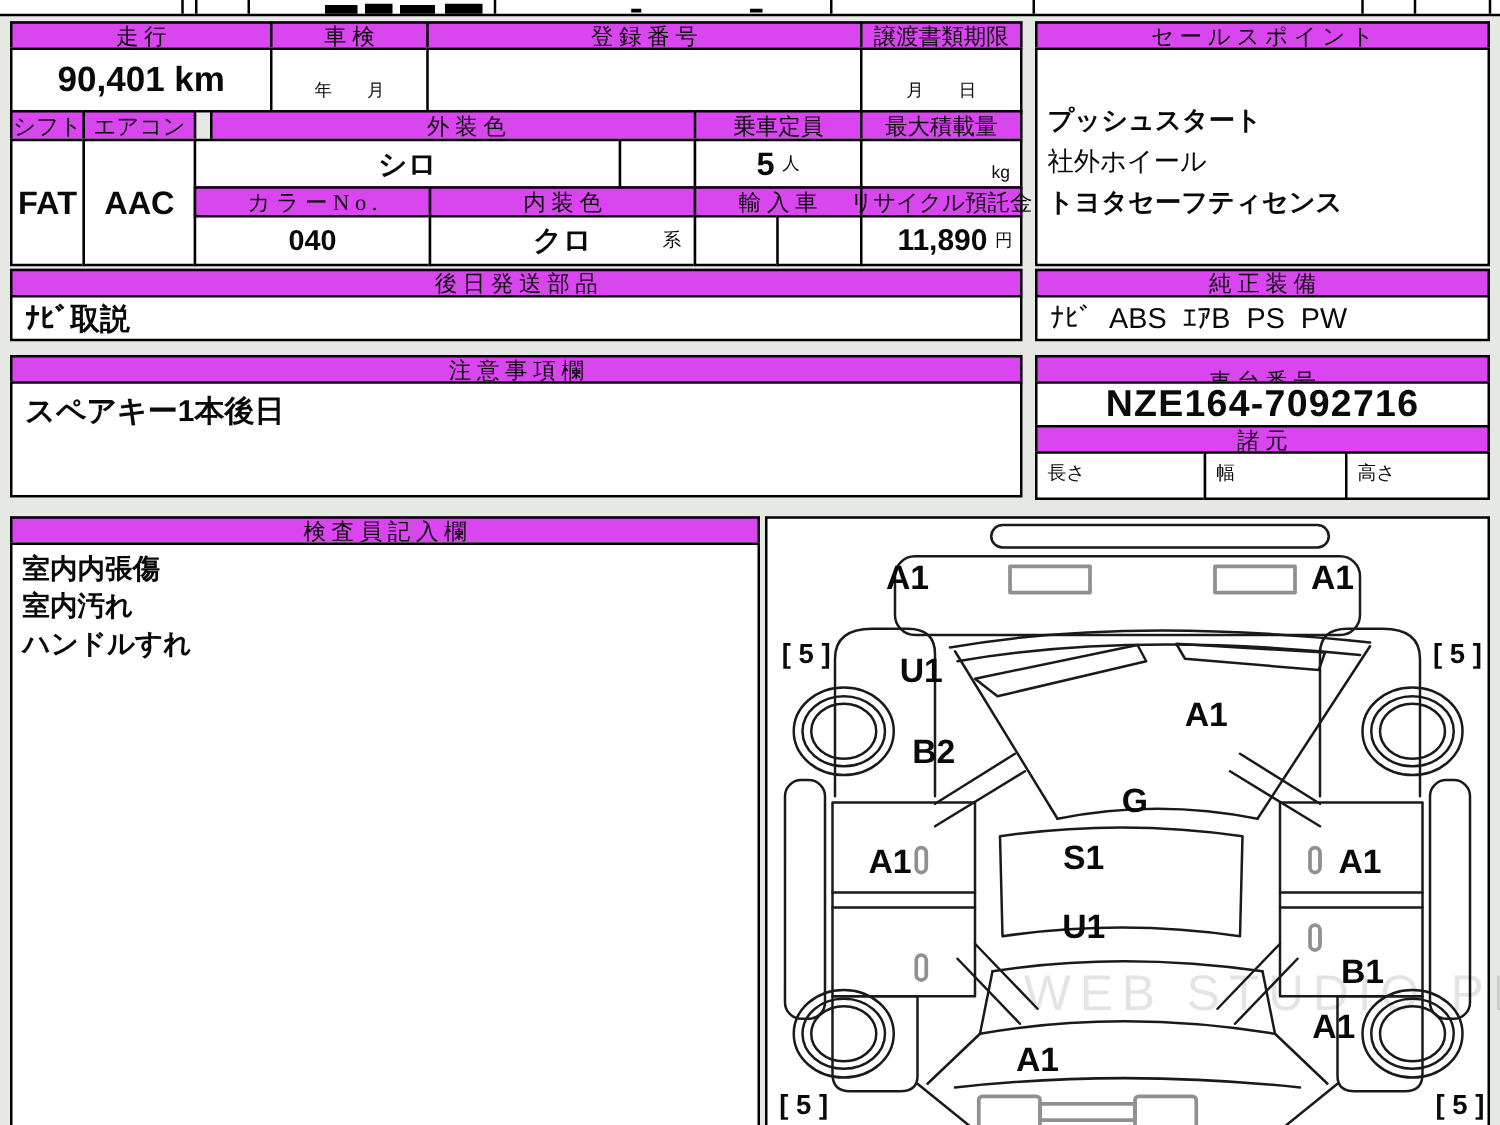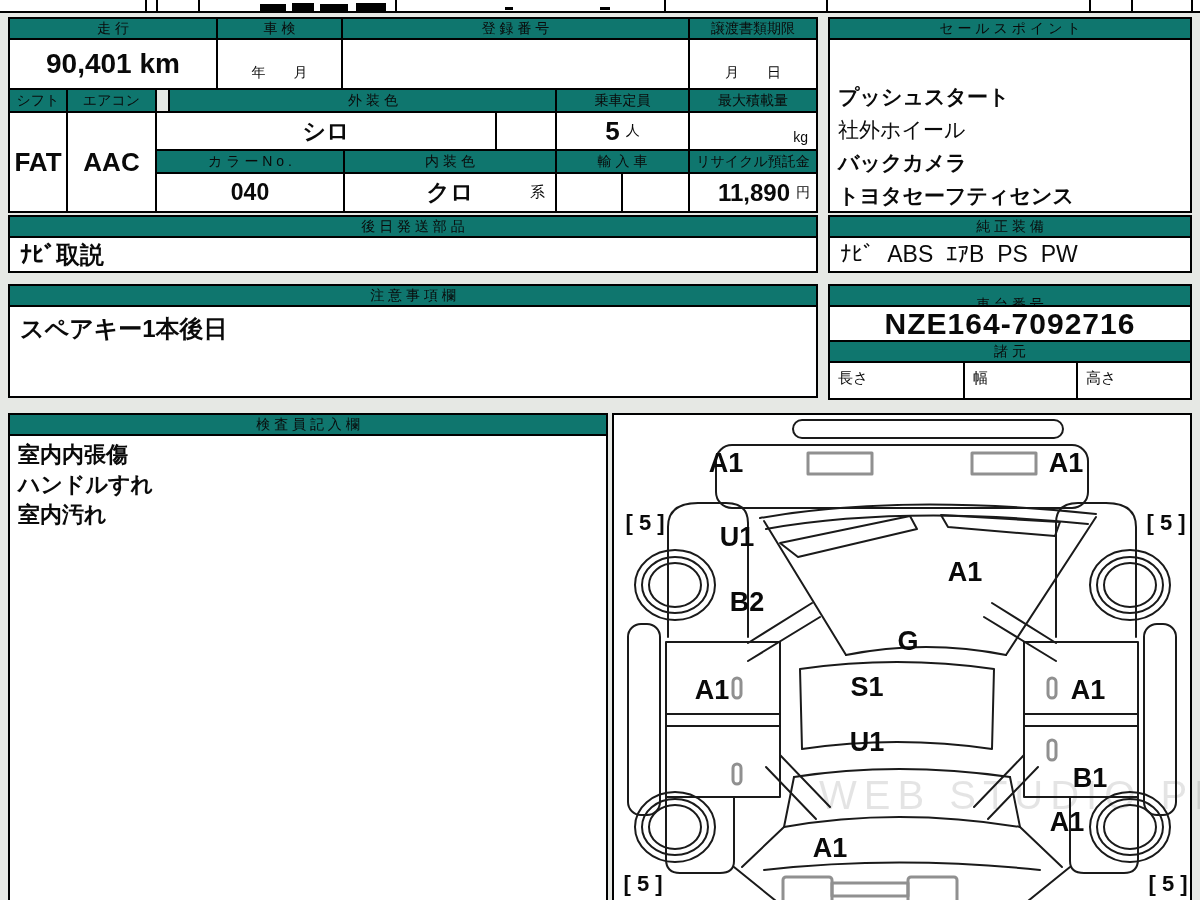--- a/index.html
+++ b/index.html
@@ -1,20 +1,20 @@
 <!DOCTYPE html>
 <html><head>
 <meta charset="utf-8">
 <style>
   html,body{margin:0;padding:0;}
   .page{position:relative;width:1200px;height:900px;background:#e6e8e4;overflow:hidden;
         font-family:"Liberation Sans","DejaVu Sans",sans-serif;color:#0a0a0a;}
   .cell{position:absolute;box-sizing:border-box;background:#fff;border:2px solid #000;}
-  .hdr{background:#0f766e;display:flex;align-items:center;justify-content:center;
-       font-size:14px;white-space:pre;}
+  .hdr{background:#d946ef;display:flex;align-items:center;justify-content:center;
+       font-size:18px;white-space:pre;font-family:Liberation Serif, serif;}
   .val{display:flex;align-items:center;justify-content:center;font-weight:bold;}
   .bottomc{display:flex;align-items:flex-end;justify-content:center;padding-bottom:6px;
            font-size:14px;white-space:pre;}
   .unit{font-size:14px;font-weight:normal;margin-left:6px;}
   .sliver{position:absolute;left:0;top:0;width:1200px;height:13px;background:#fff;
           border-bottom:2px solid #000;box-sizing:border-box;}
   .vline{position:absolute;top:0;width:2px;height:11px;background:#000;}
   .smudge{position:absolute;background:#000;}
   .body-box{position:absolute;box-sizing:border-box;background:#fff;border:2px solid #000;}
   .dcode{position:absolute;font-weight:bold;font-size:27px;transform:translate(-50%,-50%);
@@ -91,43 +91,42 @@
     <span class="unit">円</span>
   </div>
 
   <div class="cell hdr" style="left:8px;top:215px;width:810px;height:23px">後 日 発 送 部 品</div>
   <div class="cell" style="left:8px;top:236px;width:810px;height:37px;display:flex;align-items:center;padding-left:10px;font-weight:bold;font-size:24px">ﾅﾋﾞ取説</div>
 
   <div class="cell hdr" style="left:828px;top:17px;width:364px;height:23px">セ ー ル ス ポ イ ン ト</div>
   <div class="cell" style="left:828px;top:38px;width:364px;height:175px;padding:40px 0 0 8px">
     <div style="font-weight:bold;font-size:21px;line-height:33px">プッシュスタート</div>
     <div style="font-weight:normal;font-size:21px;line-height:33px">社外ホイール</div>
-    <div style="font-weight:bold;font-size:21px;line-height:33px">バックカメラ</div>
     <div style="font-weight:bold;font-size:21px;line-height:33px">トヨタセーフティセンス</div>
   </div>
 
   <div class="cell hdr" style="left:828px;top:215px;width:364px;height:23px">純 正 装 備</div>
   <div class="cell" style="left:828px;top:236px;width:364px;height:37px;display:flex;align-items:center;padding-left:10px;font-weight:normal;font-size:23px;white-space:pre">ﾅﾋﾞ  ABS  ｴｱB  PS  PW</div>
 
   <div class="cell hdr" style="left:8px;top:284px;width:810px;height:23px">注 意 事 項 欄</div>
   <div class="cell" style="left:8px;top:305px;width:810px;height:93px;padding:6px 0 0 10px;font-weight:bold;font-size:24px">スペアキー1本後日</div>
 
   <div class="cell hdr" style="left:828px;top:284px;width:364px;height:41px">車 台 番 号</div>
   <div class="cell val" style="left:828px;top:305px;width:364px;height:37px;font-size:30px;letter-spacing:1px">NZE164-7092716</div>
 
   <div class="cell hdr" style="left:828px;top:340px;width:364px;height:23px">諸 元</div>
   <div class="cell" style="left:828px;top:361px;width:137px;height:39px;padding:6px 0 0 8px;font-size:15px">長さ</div>
   <div class="cell" style="left:963px;top:361px;width:115px;height:39px;padding:6px 0 0 8px;font-size:15px">幅</div>
   <div class="cell" style="left:1076px;top:361px;width:116px;height:39px;padding:6px 0 0 8px;font-size:15px">高さ</div>
 
   <div class="cell hdr" style="left:8px;top:413px;width:600px;height:23px">検 査 員 記 入 欄</div>
   <div class="cell" style="left:8px;top:434px;width:600px;height:470px;padding:4px 0 0 8px">
     <div style="font-weight:bold;font-size:22px;line-height:30px">室内内張傷</div>
+    <div style="font-weight:bold;font-size:22px;line-height:30px">室内汚れ</div>
     <div style="font-weight:bold;font-size:22px;line-height:30px">ハンドルすれ</div>
-    <div style="font-weight:bold;font-size:22px;line-height:30px">室内汚れ</div>
   </div>
 
   <div class="body-box" style="left:612px;top:413px;width:580px;height:489px">
     <div class="watermark">WEB STUDIO PRO</div>
     <svg width="576" height="485" viewBox="0 0 576 485">
       <g fill="none" stroke="#1a1a1a" stroke-width="2" stroke-linejoin="round" stroke-linecap="round">
 
         <rect x="179" y="5" width="270" height="18" rx="9"></rect>
 
         <rect x="102" y="30" width="372" height="63" rx="16"></rect>

